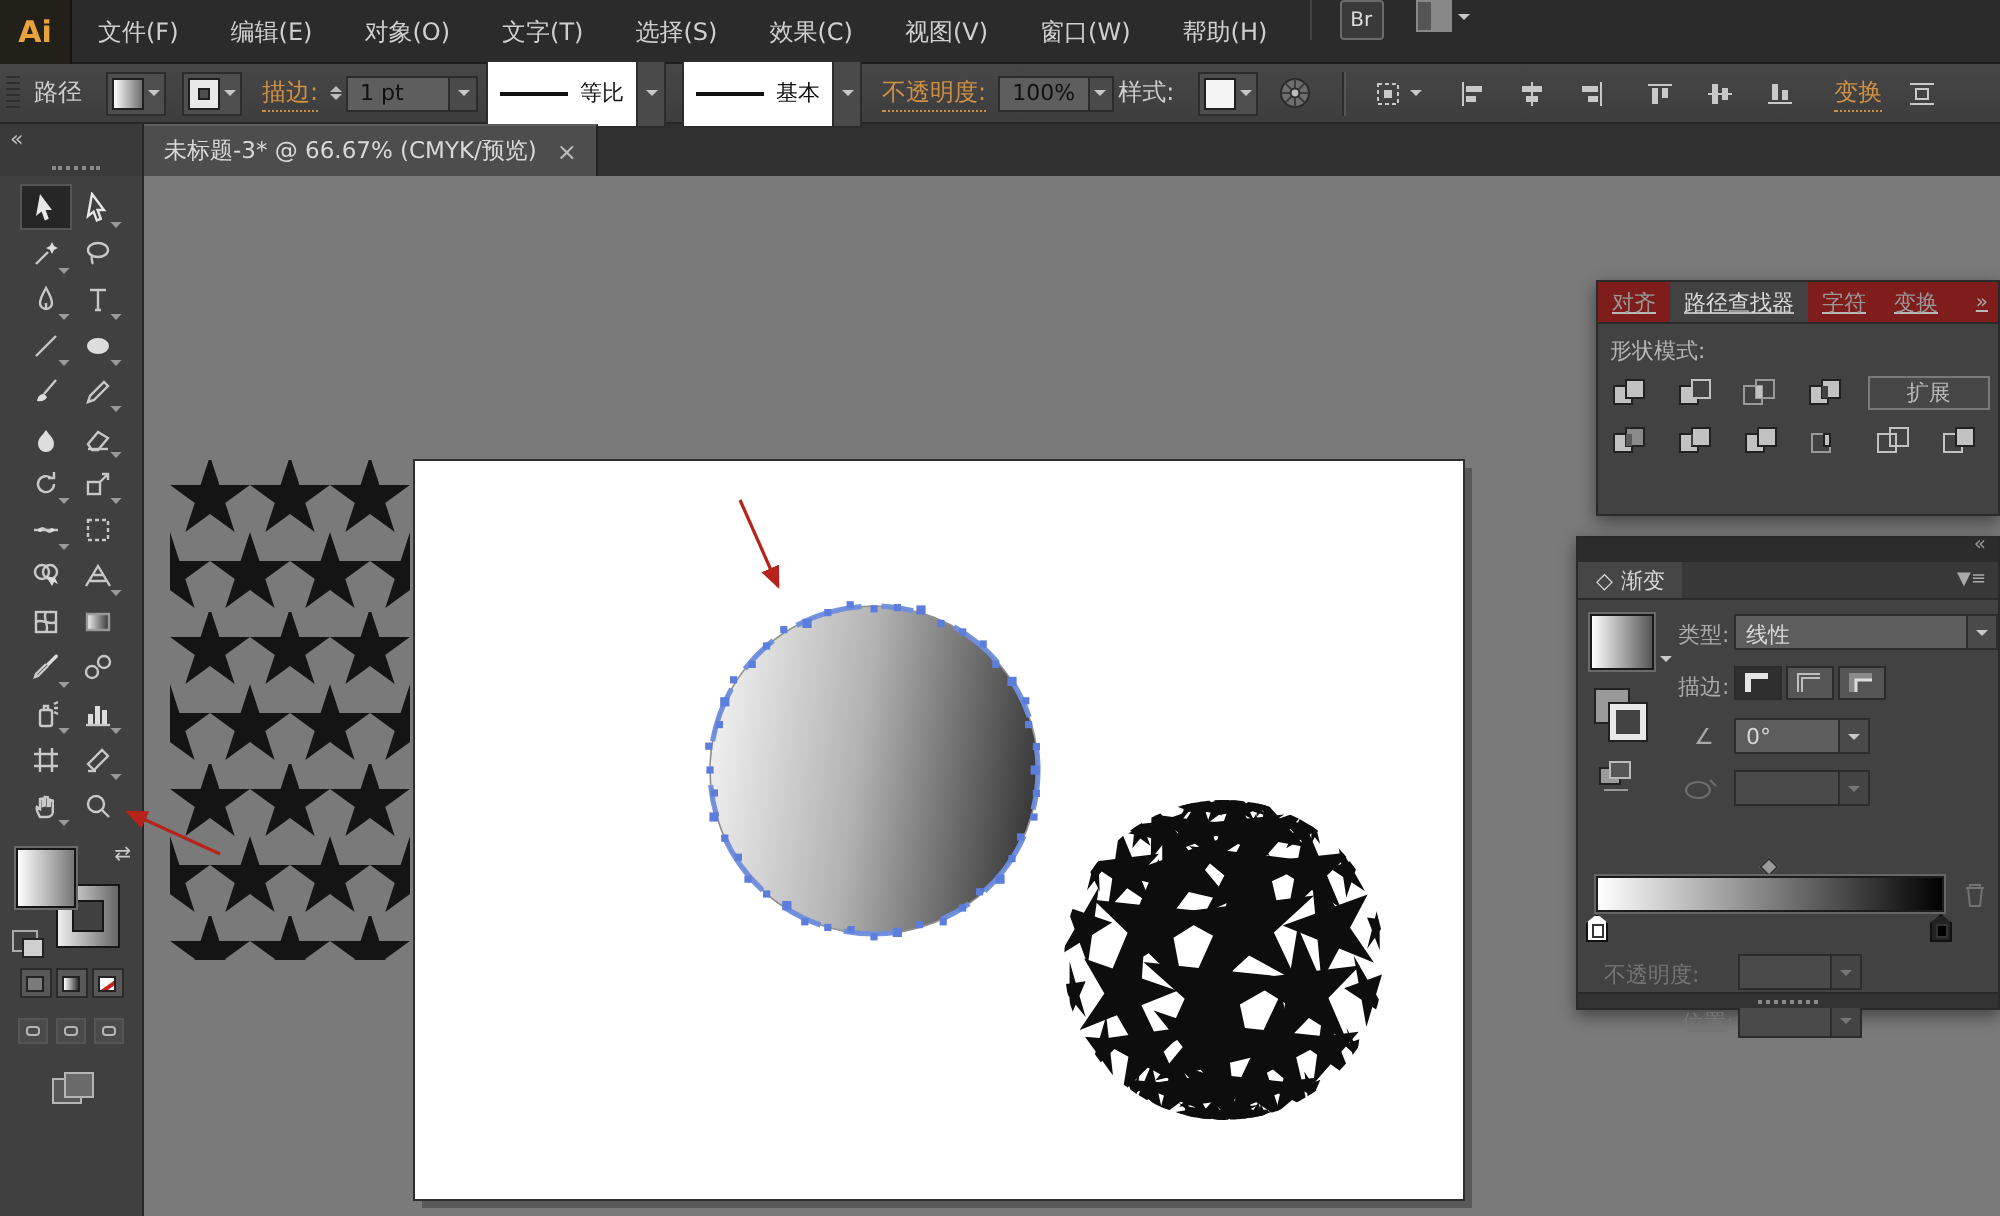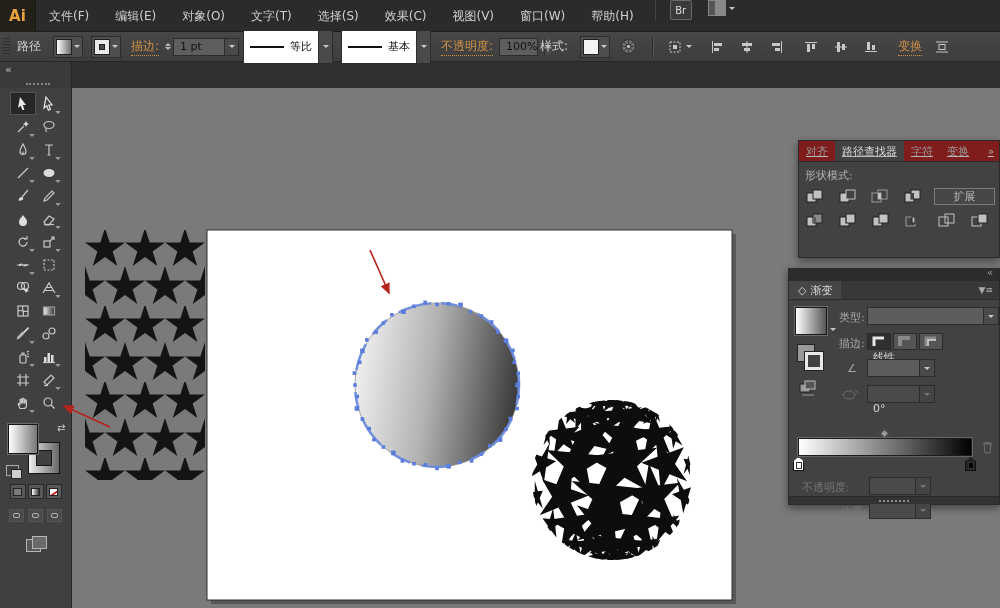--- a/index.html
+++ b/index.html
@@ -108,21 +108,21 @@
   .gr-swatch { position:absolute; left:6px; top:7px; width:32px; height:28px; background:linear-gradient(90deg,#fff,#555);
                border:1px solid #191919; box-shadow:0 0 0 1px #6a6a6a; }
   .gr-swatch-dd { position:absolute; left:41px; top:25px; }
   .gr-duo { position:absolute; left:8px; top:44px; width:28px; height:28px; }
   .gr-duo .back { position:absolute; left:0; top:0; width:18px; height:18px; background:#9a9a9a; border:1px solid #222; }
   .gr-duo .front { position:absolute; left:8px; top:8px; width:18px; height:18px; background:#424242; border:3px solid #e9e9e9; outline:1px solid #222; }
   .gr-rev { position:absolute; left:10px; top:80px; }
   .g-label { position:absolute; color:#a9a9a9; }
   .g-label.dis { color:#757575; }
   .g-select { position:absolute; display:flex; align-items:stretch; background:#5d5d5d; border:1px solid #2c2c2c; height:18px; }
-  .g-select .val { flex:1; color:#d6d6d6; font-size:11px; padding:2px 5px;margin-top:40px; }
+  .g-select .val { flex:1; color:#d6d6d6; font-size:11px; padding:2px 5px; }
   .g-select .dd { width:15px; background:#4a4a4a; border-left:1px solid #2c2c2c; display:flex; align-items:center; justify-content:center; }
   .g-select.dis { background:#4a4a4a; }
   .g-select.dis .dd { background:#444; }
   .g-select.dis .dd .dda { border-top-color:#777; }
   .str-btn { position:absolute; width:24px; height:17px; background:#555; border:1px solid #2b2b2b; display:flex; align-items:center; justify-content:center; }
   .str-btn.pressed { background:#2f2f2f; }
   .g-midpoint { position:absolute; left:92px; top:130px; width:7px; height:7px; background:#9a9a9a; border:1px solid #333; transform:rotate(45deg); }
   .g-bar { position:absolute; left:9px; top:138px; width:174px; height:18px; background:linear-gradient(90deg,#fff,#000);
            border:1px solid #1c1c1c; box-shadow:0 0 0 1px #666; }
   .g-stop { position:absolute; top:157px; width:11px; height:14px;
@@ -184,21 +184,21 @@
       </span>
   </div>
   <div class="combo">
     <span class="line"></span>
     <span class="cval">基本</span>
     <span class="dd">
         <span class="dda"></span>
       </span>
   </div>
   <span class="cb-link">不透明度:</span>
-  <div class="field" style="width:39px">
+  <div class="field" style="width:58px">
     <span class="val" style="flex:1">100%</span>
     <span class="dd">
         <span class="dda"></span>
       </span>
   </div>
   <span class="cb-label">样式:</span>
   <div class="swatch-btn">
     <span style="width:16px;height:16px;background:#f4f4f4;border:1px solid #1f1f1f"></span>
     <span class="dda"></span>
   </div>
@@ -265,20 +265,24 @@
       <path d="M2 2h12M2 12h12" stroke="#c8c8c8"></path>
         <rect x="5" y="4.5" width="6" height="5" fill="none" stroke="#c8c8c8"></rect>
     </svg>
   </div>
 </div>
 
 <div class="tabbar">
   <div class="tb-left">
     <span class="collapse-l">«</span>
     <span class="tb-grip"></span>
+  </div>
+  <div class="doc-tab">
+    <span>未标题-3* @ 66.67% (CMYK/预览)</span>
+    <span class="doc-close">×</span>
   </div>
 </div>
 
 <div class="main">
 
   <div class="canvas-wrap">
     <svg id="art-svg" width="928" height="520" viewBox="0 0 928 520">
       <defs>
         <path id="star-unit" d="M0,-1 L0.2245,-0.309 L0.951,-0.309 L0.3633,0.118 L0.5878,0.809 L0,0.382 L-0.5878,0.809 L-0.3633,0.118 L-0.951,-0.309 L-0.2245,-0.309 Z"></path>
         <pattern id="starTile" x="13" y="142" width="40" height="76" patternUnits="userSpaceOnUse">

